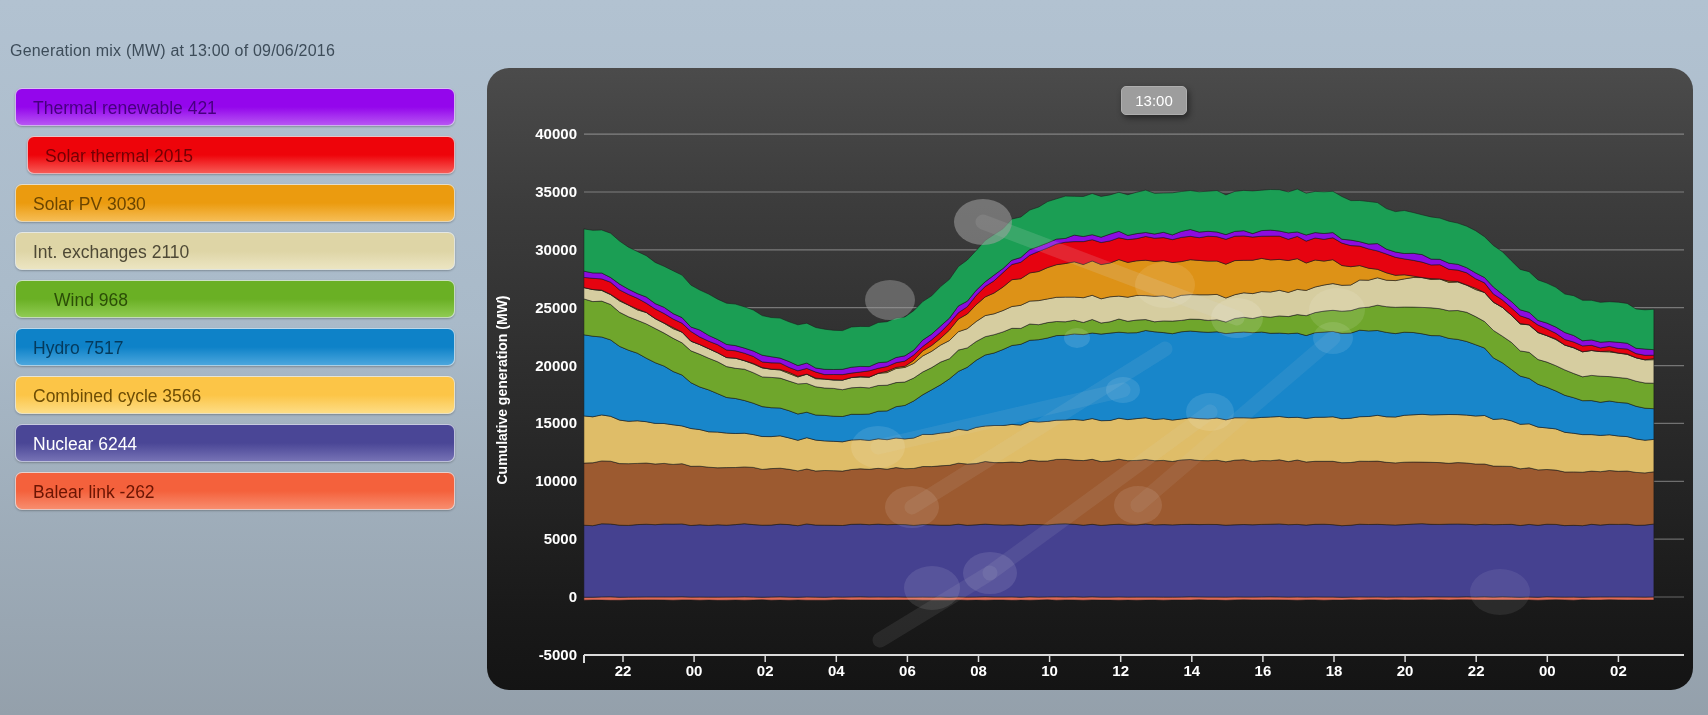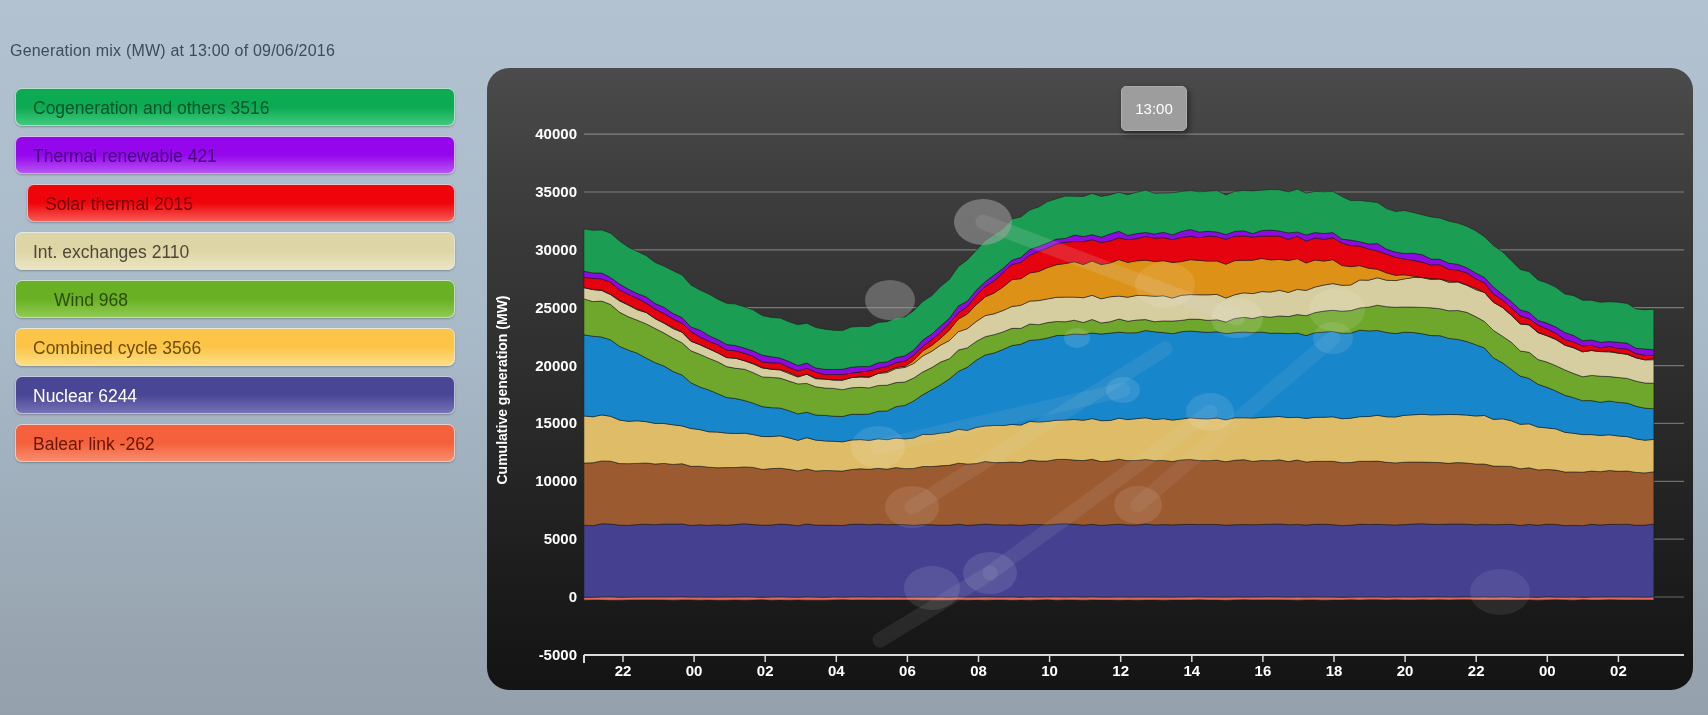--- a/index.html
+++ b/index.html
@@ -38,37 +38,38 @@
     border-radius:22px;
   }
   .chart-panel svg{position:absolute;left:0;top:0;}
   .tooltip{
     position:absolute;top:18px;
     background:#9d9d9d;
     border:1px solid #aeaeae;
     border-radius:5px;
     color:#ffffff;
     font-size:15px;
-    padding:13px 13px;
+    padding:5px 13px;
     box-shadow:2px 3px 6px rgba(0,0,0,0.45);
   }
   svg text{font-family:"Liberation Sans", sans-serif;}
 </style>
 </head>
 <body>
 
 <div class="page">
   <div class="page-title">Generation mix (MW) at 13:00 of 09/06/2016</div>
 
   <div class="legend" id="legend">
-      <div class="legend-item" style="background: linear-gradient(rgb(12, 170, 82) 0%, rgb(12, 170, 82) 50%, rgb(63, 201, 124) 100%); color: rgb(5, 84, 43);"><span>Cogeneration and others 3516</span></div>
       <div class="legend-item" style="background: linear-gradient(rgb(148, 6, 236) 0%, rgb(148, 6, 236) 50%, rgb(183, 85, 243) 100%); color: rgb(71, 0, 126);"><span>Thermal renewable 421</span></div>
       <div class="legend-item" style="background: linear-gradient(rgb(238, 4, 10) 0%, rgb(238, 4, 10) 50%, rgb(247, 90, 85) 100%); color: rgb(115, 0, 4); margin-left: 12px;"><span>Solar thermal 2015</span></div>
+      <div class="legend-item" style="background: linear-gradient(rgb(235, 155, 15) 0%, rgb(235, 155, 15) 50%, rgb(246, 189, 85) 100%); color: rgb(107, 69, 0);"><span>Solar PV 3030</span></div>
       <div class="legend-item" style="background: linear-gradient(rgb(222, 213, 166) 0%, rgb(222, 213, 166) 50%, rgb(236, 229, 194) 100%); color: rgb(78, 73, 54);"><span>Int. exchanges 2110</span></div>
       <div class="legend-item" style="background: linear-gradient(rgb(106, 176, 36) 0%, rgb(106, 176, 36) 50%, rgb(143, 203, 82) 100%); color: rgb(43, 77, 7); padding-left: 38px;"><span>Wind 968</span></div>
+      <div class="legend-item" style="background: linear-gradient(rgb(14, 130, 200) 0%, rgb(14, 130, 200) 50%, rgb(75, 166, 221) 100%); color: rgb(5, 58, 92);"><span>Hydro 7517</span></div>
       <div class="legend-item" style="background: linear-gradient(rgb(252, 197, 71) 0%, rgb(252, 197, 71) 50%, rgb(253, 221, 133) 100%); color: rgb(109, 77, 5);"><span>Combined cycle 3566</span></div>
       <div class="legend-item" style="background: linear-gradient(rgb(74, 70, 150) 0%, rgb(74, 70, 150) 50%, rgb(118, 114, 181) 100%); color: rgb(255, 255, 255);"><span>Nuclear 6244</span></div>
       <div class="legend-item" style="background: linear-gradient(rgb(244, 97, 60) 0%, rgb(244, 97, 60) 50%, rgb(248, 141, 110) 100%); color: rgb(107, 21, 3);"><span>Balear link -262</span></div>
     </div>
 
   <div class="chart-panel">
     <svg id="chart-svg" width="1206" height="622" viewBox="0 0 1206 622">
         <g>
           <line x1="97" x2="1197" y1="529.0" y2="529.0" stroke="rgba(255,255,255,0.34)" stroke-width="1.2"></line>
           <line x1="97" x2="1197" y1="471.1" y2="471.1" stroke="rgba(255,255,255,0.34)" stroke-width="1.2"></line>

